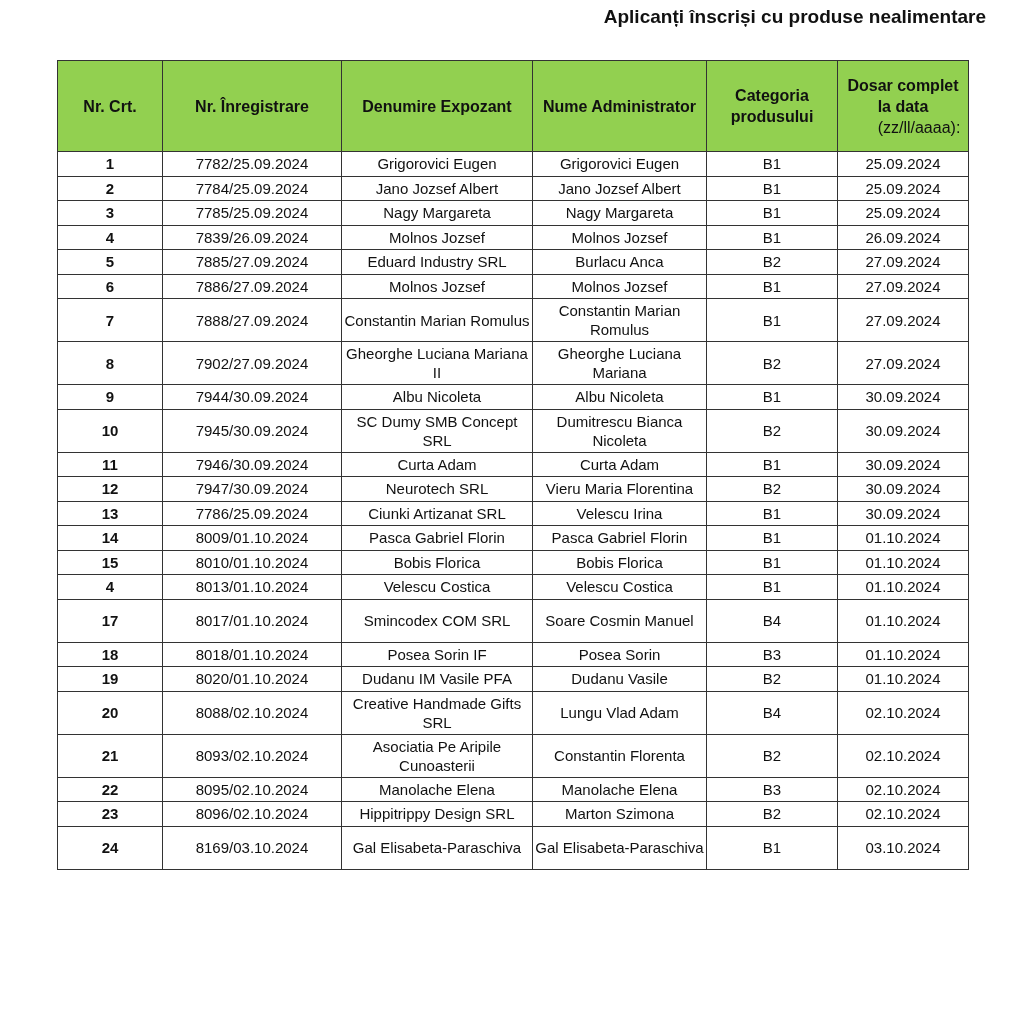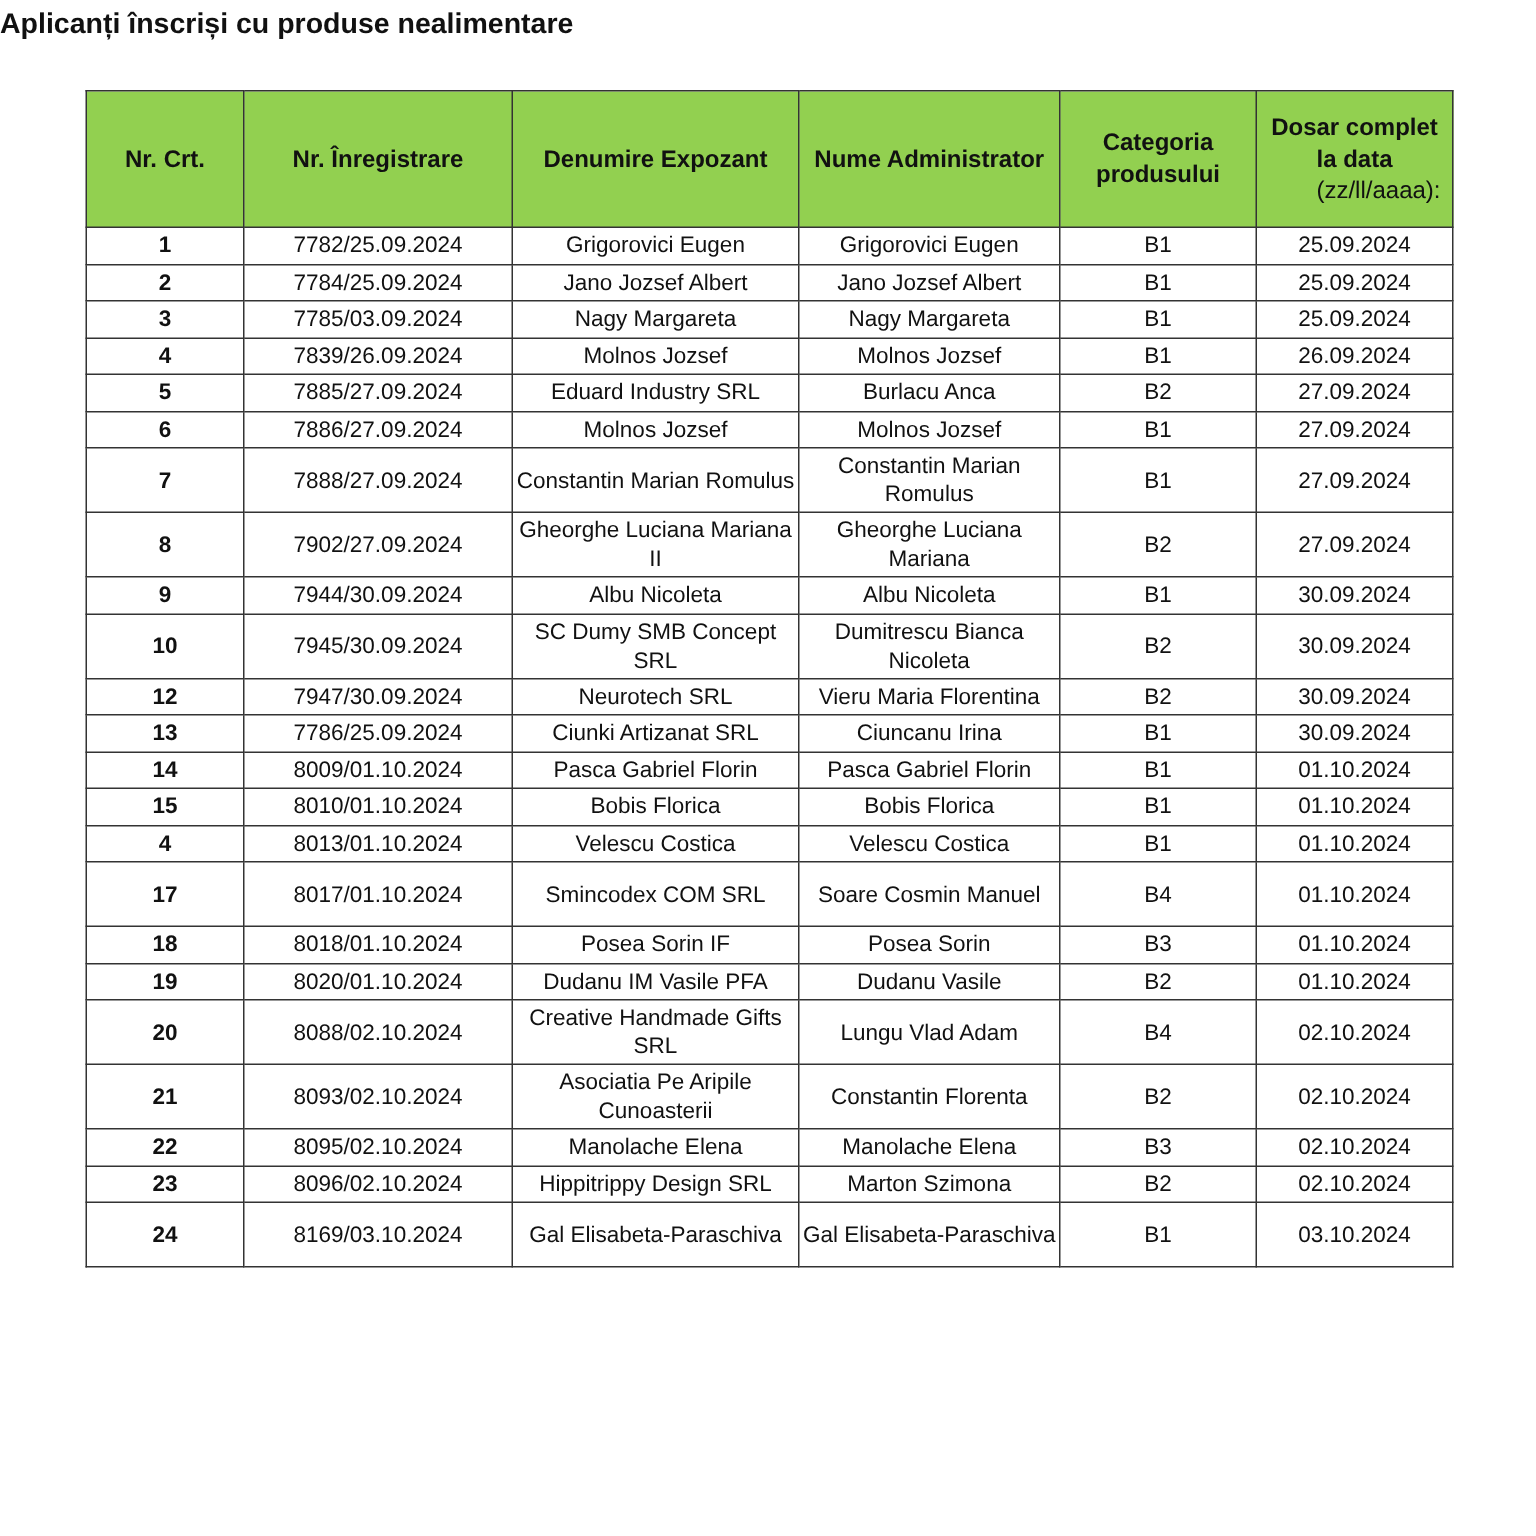--- a/index.html
+++ b/index.html
@@ -1,18 +1,18 @@
 <!DOCTYPE html>
 <html><head>
 <meta charset="utf-8">
 <style>
   html, body { margin: 0; padding: 0; background: #ffffff; }
   body { width: 1024px; height: 1024px; overflow: hidden; position: relative;
          font-family: "Liberation Sans", sans-serif; color: #111; }
-  .title { position: absolute; top: 6px; left: 0; width: 986px; text-align: left;
+  .title { position: absolute; top: 6px; left: 0; width: 986px; text-align: right;
            font-weight: bold; font-size: 19px; letter-spacing: 0; }
   table { position: absolute; top: 60px; left: 57px; border-collapse: collapse;
           table-layout: fixed; width: 911px; }
   col.c1 { width: 105px; } col.c2 { width: 179px; } col.c3 { width: 191px; }
   col.c4 { width: 174px; } col.c5 { width: 131px; } col.c6 { width: 131px; }
   th, td { border: 1.5px solid #333; text-align: center; vertical-align: middle;
            padding: 0 2px; line-height: 19px; }
   th { background: #92D050; font-weight: bold; font-size: 16px; height: 90px; line-height: 21px; }
   th .sub { font-weight: normal; margin-left: 32px; }
   td { font-size: 15px; height: 23.5px; }
@@ -58,21 +58,21 @@
       <tr>
         <td class="nr">2</td>
         <td>7784/25.09.2024</td>
         <td>Jano Jozsef Albert</td>
         <td>Jano Jozsef Albert</td>
         <td>B1</td>
         <td>25.09.2024</td>
       </tr>
       <tr>
         <td class="nr">3</td>
-        <td>7785/03.09.2024</td>
+        <td>7785/25.09.2024</td>
         <td>Nagy Margareta</td>
         <td>Nagy Margareta</td>
         <td>B1</td>
         <td>25.09.2024</td>
       </tr>
       <tr>
         <td class="nr">4</td>
         <td>7839/26.09.2024</td>
         <td>Molnos Jozsef</td>
         <td>Molnos Jozsef</td>
@@ -121,32 +121,40 @@
       </tr>
       <tr class="tall">
         <td class="nr">10</td>
         <td>7945/30.09.2024</td>
         <td>SC Dumy SMB Concept SRL</td>
         <td>Dumitrescu Bianca Nicoleta</td>
         <td>B2</td>
         <td>30.09.2024</td>
       </tr>
       <tr>
+        <td class="nr">11</td>
+        <td>7946/30.09.2024</td>
+        <td>Curta Adam</td>
+        <td>Curta Adam</td>
+        <td>B1</td>
+        <td>30.09.2024</td>
+      </tr>
+      <tr>
         <td class="nr">12</td>
         <td>7947/30.09.2024</td>
         <td>Neurotech SRL</td>
         <td>Vieru Maria Florentina</td>
         <td>B2</td>
         <td>30.09.2024</td>
       </tr>
       <tr>
         <td class="nr">13</td>
         <td>7786/25.09.2024</td>
         <td>Ciunki Artizanat SRL</td>
-        <td>Ciuncanu Irina</td>
+        <td>Velescu Irina</td>
         <td>B1</td>
         <td>30.09.2024</td>
       </tr>
       <tr>
         <td class="nr">14</td>
         <td>8009/01.10.2024</td>
         <td>Pasca Gabriel Florin</td>
         <td>Pasca Gabriel Florin</td>
         <td>B1</td>
         <td>01.10.2024</td>

